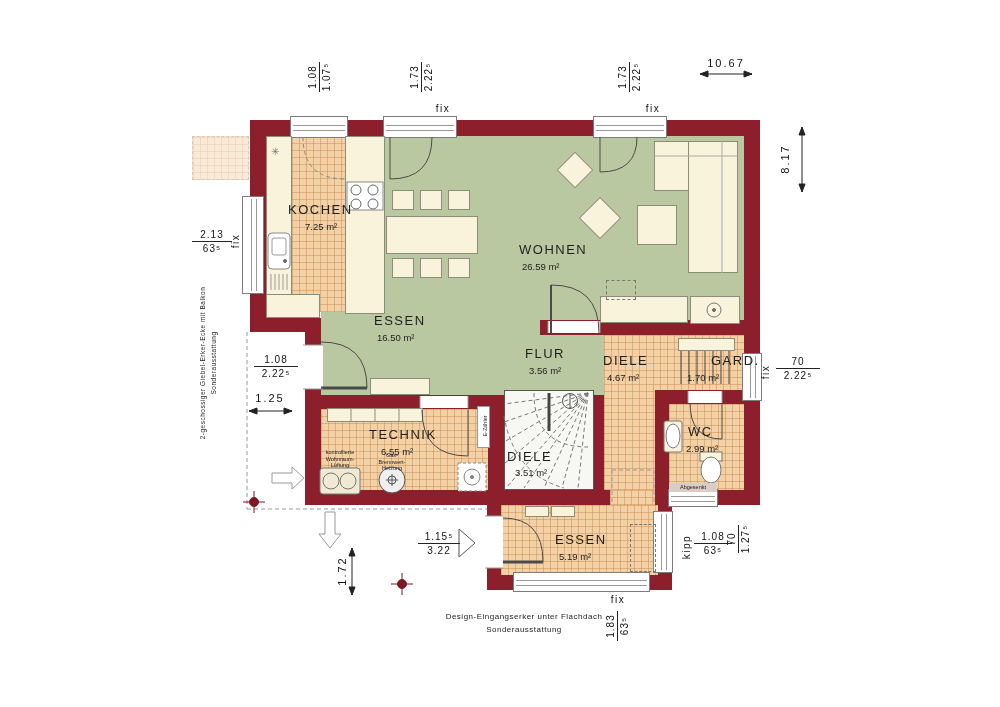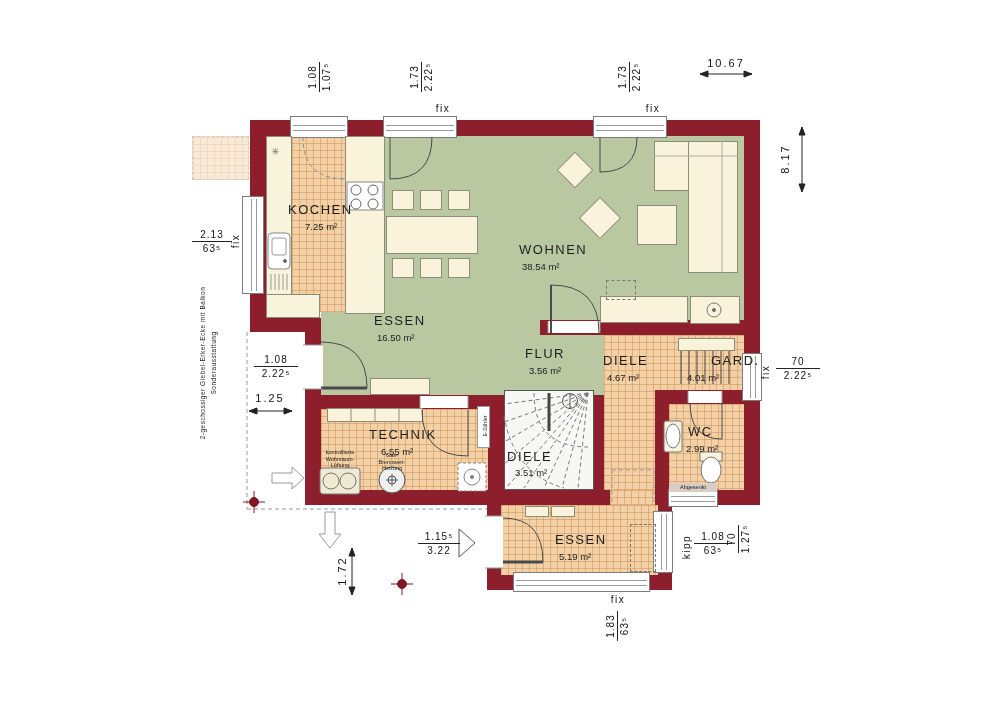--- a/index.html
+++ b/index.html
@@ -224,29 +224,29 @@
         <polygon points="352,595 349,587 355,587"></polygon>
     </g>
     <g stroke="#999" stroke-width="1">
       <path d="M303,345 H323 M303,389 H323 M420,396 V408 M468,396 V408 M548,321 V333 M600,321 V333 M688,391 V403 M722,391 V403 M485,516 H503 M485,568 H503"></path>
     </g>
   </svg>
 
   <div class="rn" style="left:288px;top:202px;">KOCHEN</div>
   <div class="ra" style="left:291px;top:221px;padding-left:14px;">7.25 m²</div>
   <div class="rn" style="left:519px;top:242px;text-align:right;">WOHNEN</div>
-  <div class="ra" style="left:522px;top:261px;">38.54 m²</div>
+  <div class="ra" style="left:522px;top:261px;">26.59 m²</div>
   <div class="rn" style="left:374px;top:313px;">ESSEN</div>
   <div class="ra" style="left:377px;top:332px;">16.50 m²</div>
   <div class="rn" style="left:525px;top:346px;">FLUR</div>
   <div class="ra" style="left:529px;top:365px;">3.56 m²</div>
   <div class="rn" style="left:603px;top:353px;">DIELE</div>
   <div class="ra" style="left:607px;top:372px;">4.67 m²</div>
   <div class="rn" style="left:682px;top:353px;padding-left:29px;">GARD.</div>
-  <div class="ra" style="left:687px;top:372px;">4.01 m²</div>
+  <div class="ra" style="left:687px;top:372px;">1.70 m²</div>
   <div class="rn" style="left:369px;top:427px;">TECHNIK</div>
   <div class="ra" style="left:381px;top:446px;">6.55 m²</div>
   <div class="rn" style="left:507px;top:449px;">DIELE</div>
   <div class="ra" style="left:515px;top:467px;">3.51 m²</div>
   <div class="rn" style="left:688px;top:424px;">WC</div>
   <div class="ra" style="left:686px;top:443px;">2.99 m²</div>
   <div class="rn" style="left:555px;top:532px;">ESSEN</div>
   <div class="ra" style="left:559px;top:551px;">5.19 m²</div>
 
   <div class="dim" style="left:430px;top:103px;width:26px;">fix</div>
@@ -330,14 +330,16 @@
     <span>Brennwert-</span><br>
     <span>Heizung</span></div>
   <div class="rwrap" style="left:470px;top:421px;width:30px;height:10px;">
       <span class="tiny" style="position:static;">E-Zähler</span>
     </div>
   <div class="tiny" style="left:669px;top:483px;width:48px;height:9px;background:#d9cdc5;line-height:9px;">Abgesenkt</div>
   <div class="icon" style="left:271px;top:146px;">✳</div>
 
   <div class="sidenote" style="left:113px;top:352px;width:190px;height:22px;">
     <span>2-geschossiger Giebel-Erker-Ecke mit Balkon</span><br><span>Sonderausstattung</span></div>
+  <div class="note" style="left:434px;top:611px;width:180px;">
+    <span>Design-Eingangserker unter Flachdach</span><br><span>Sonderausstattung</span></div>
 
 </div>
 
 </body></html>

